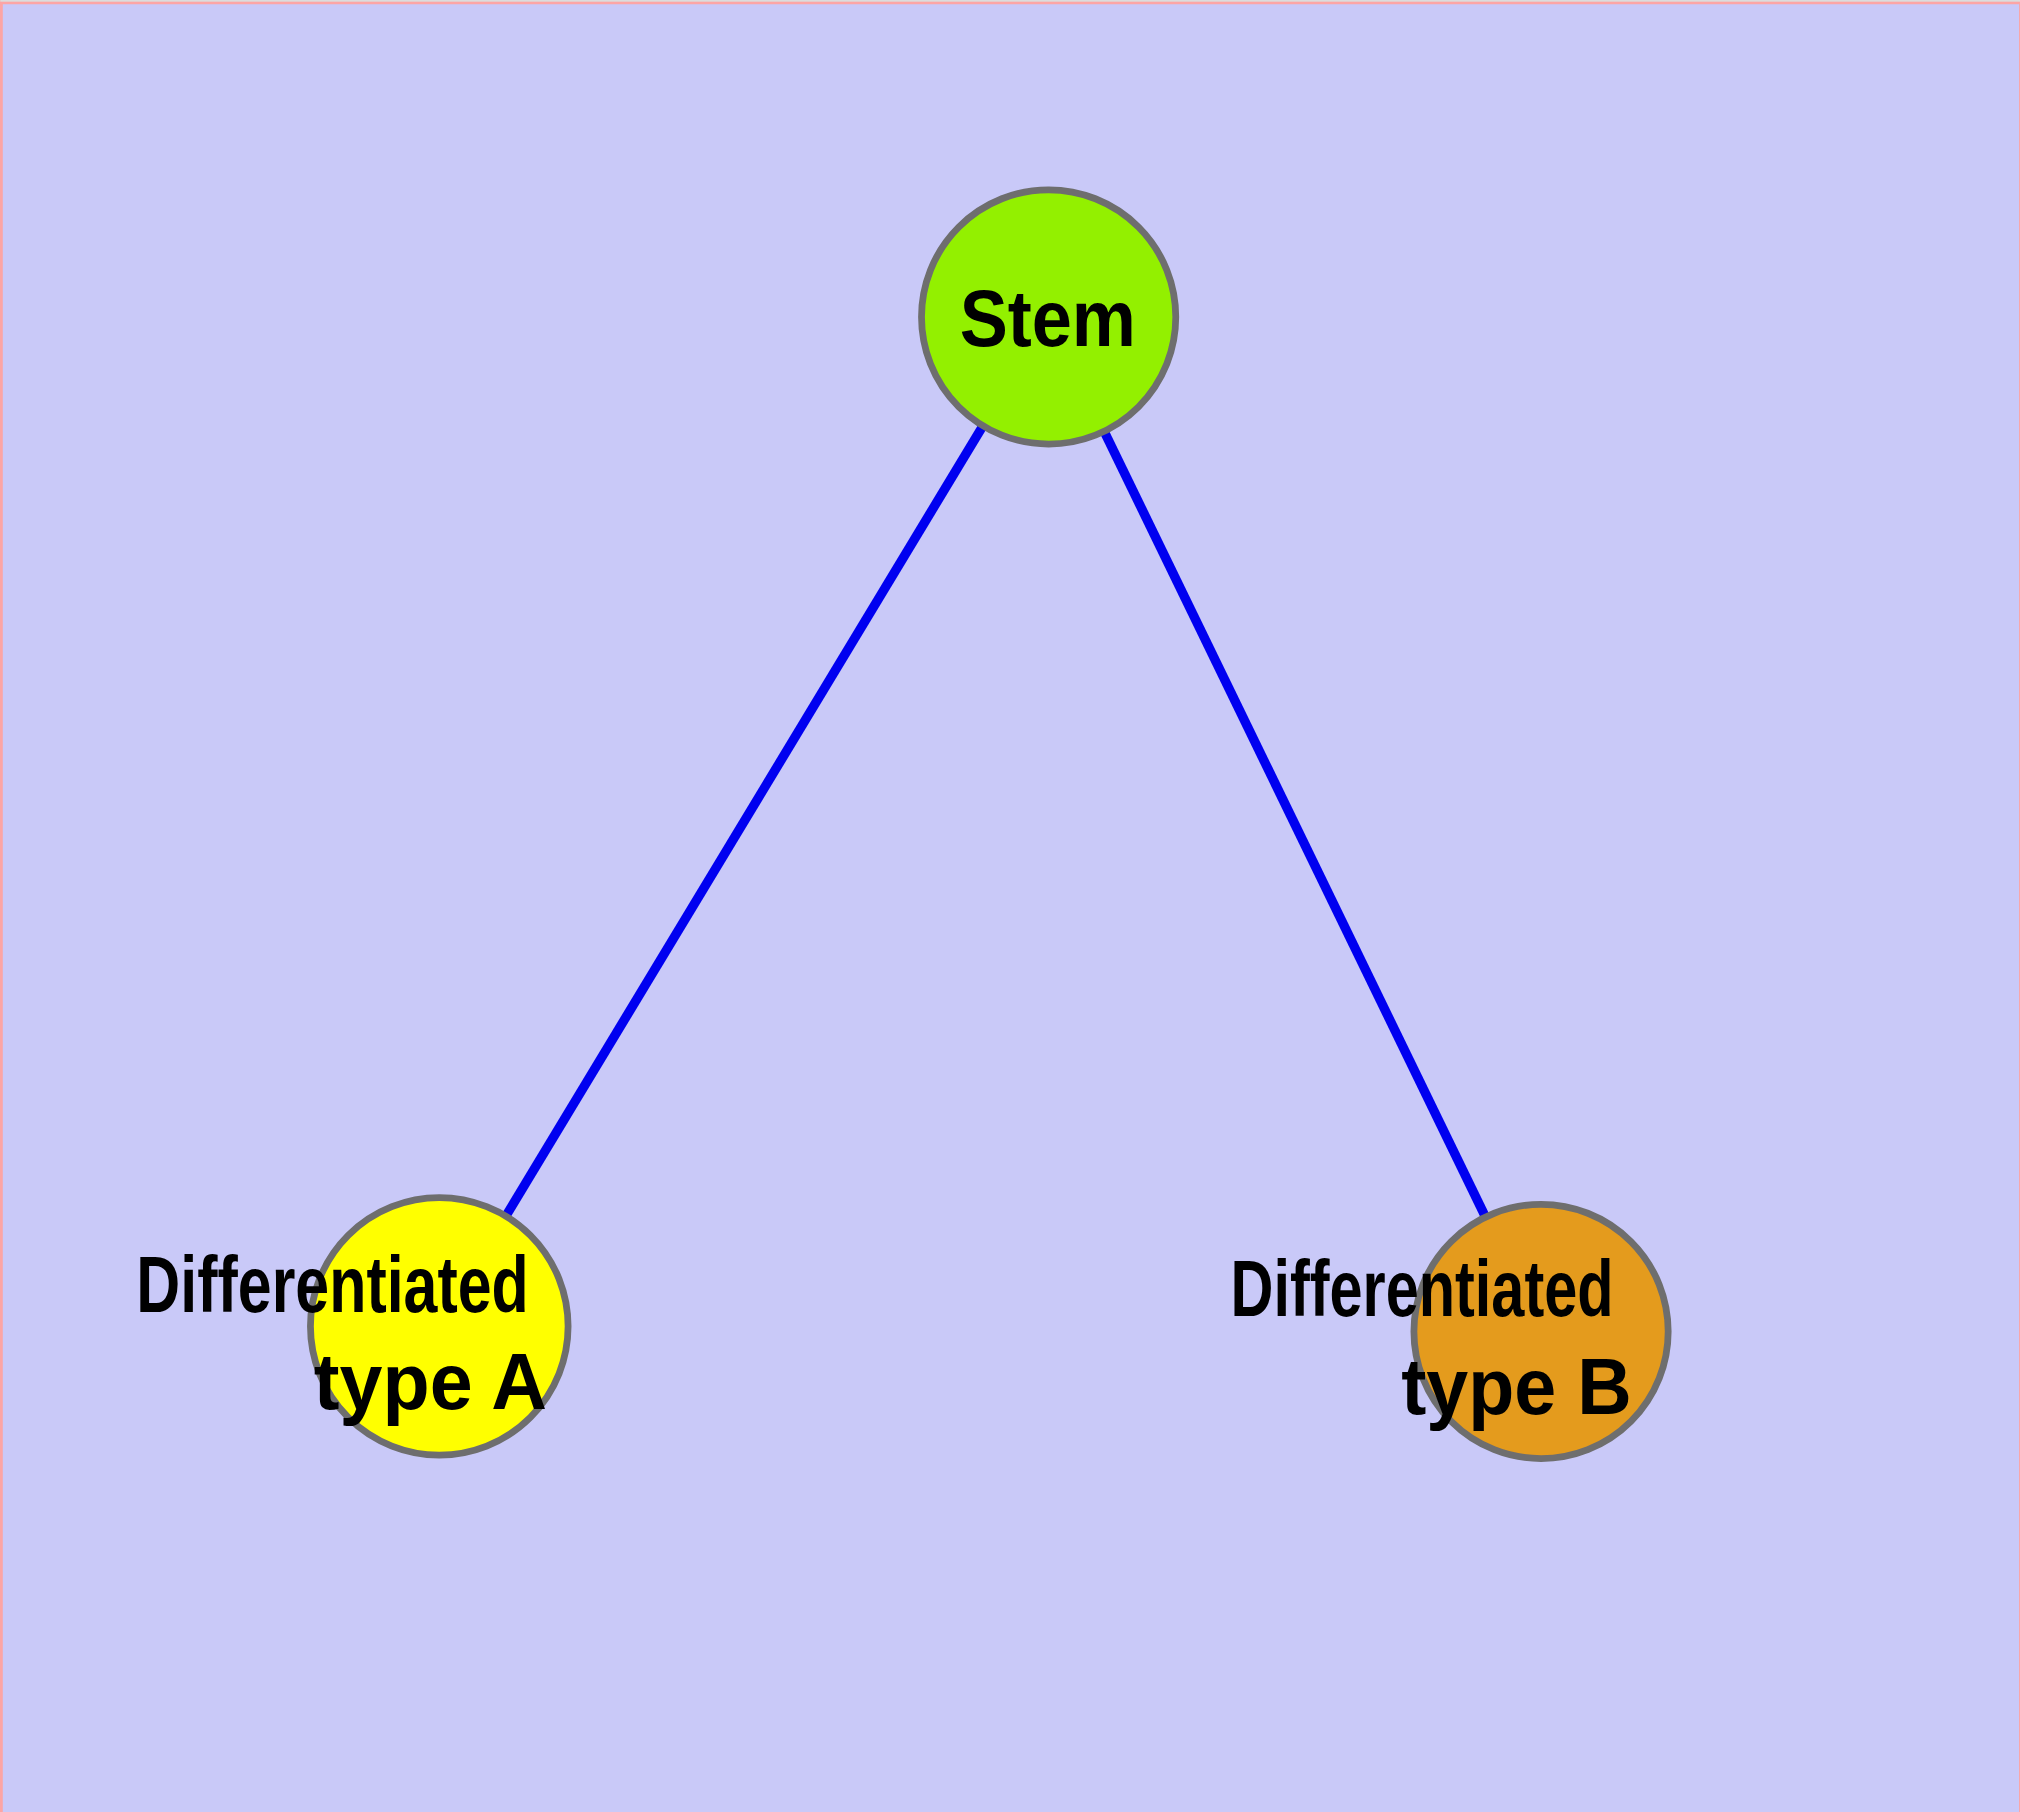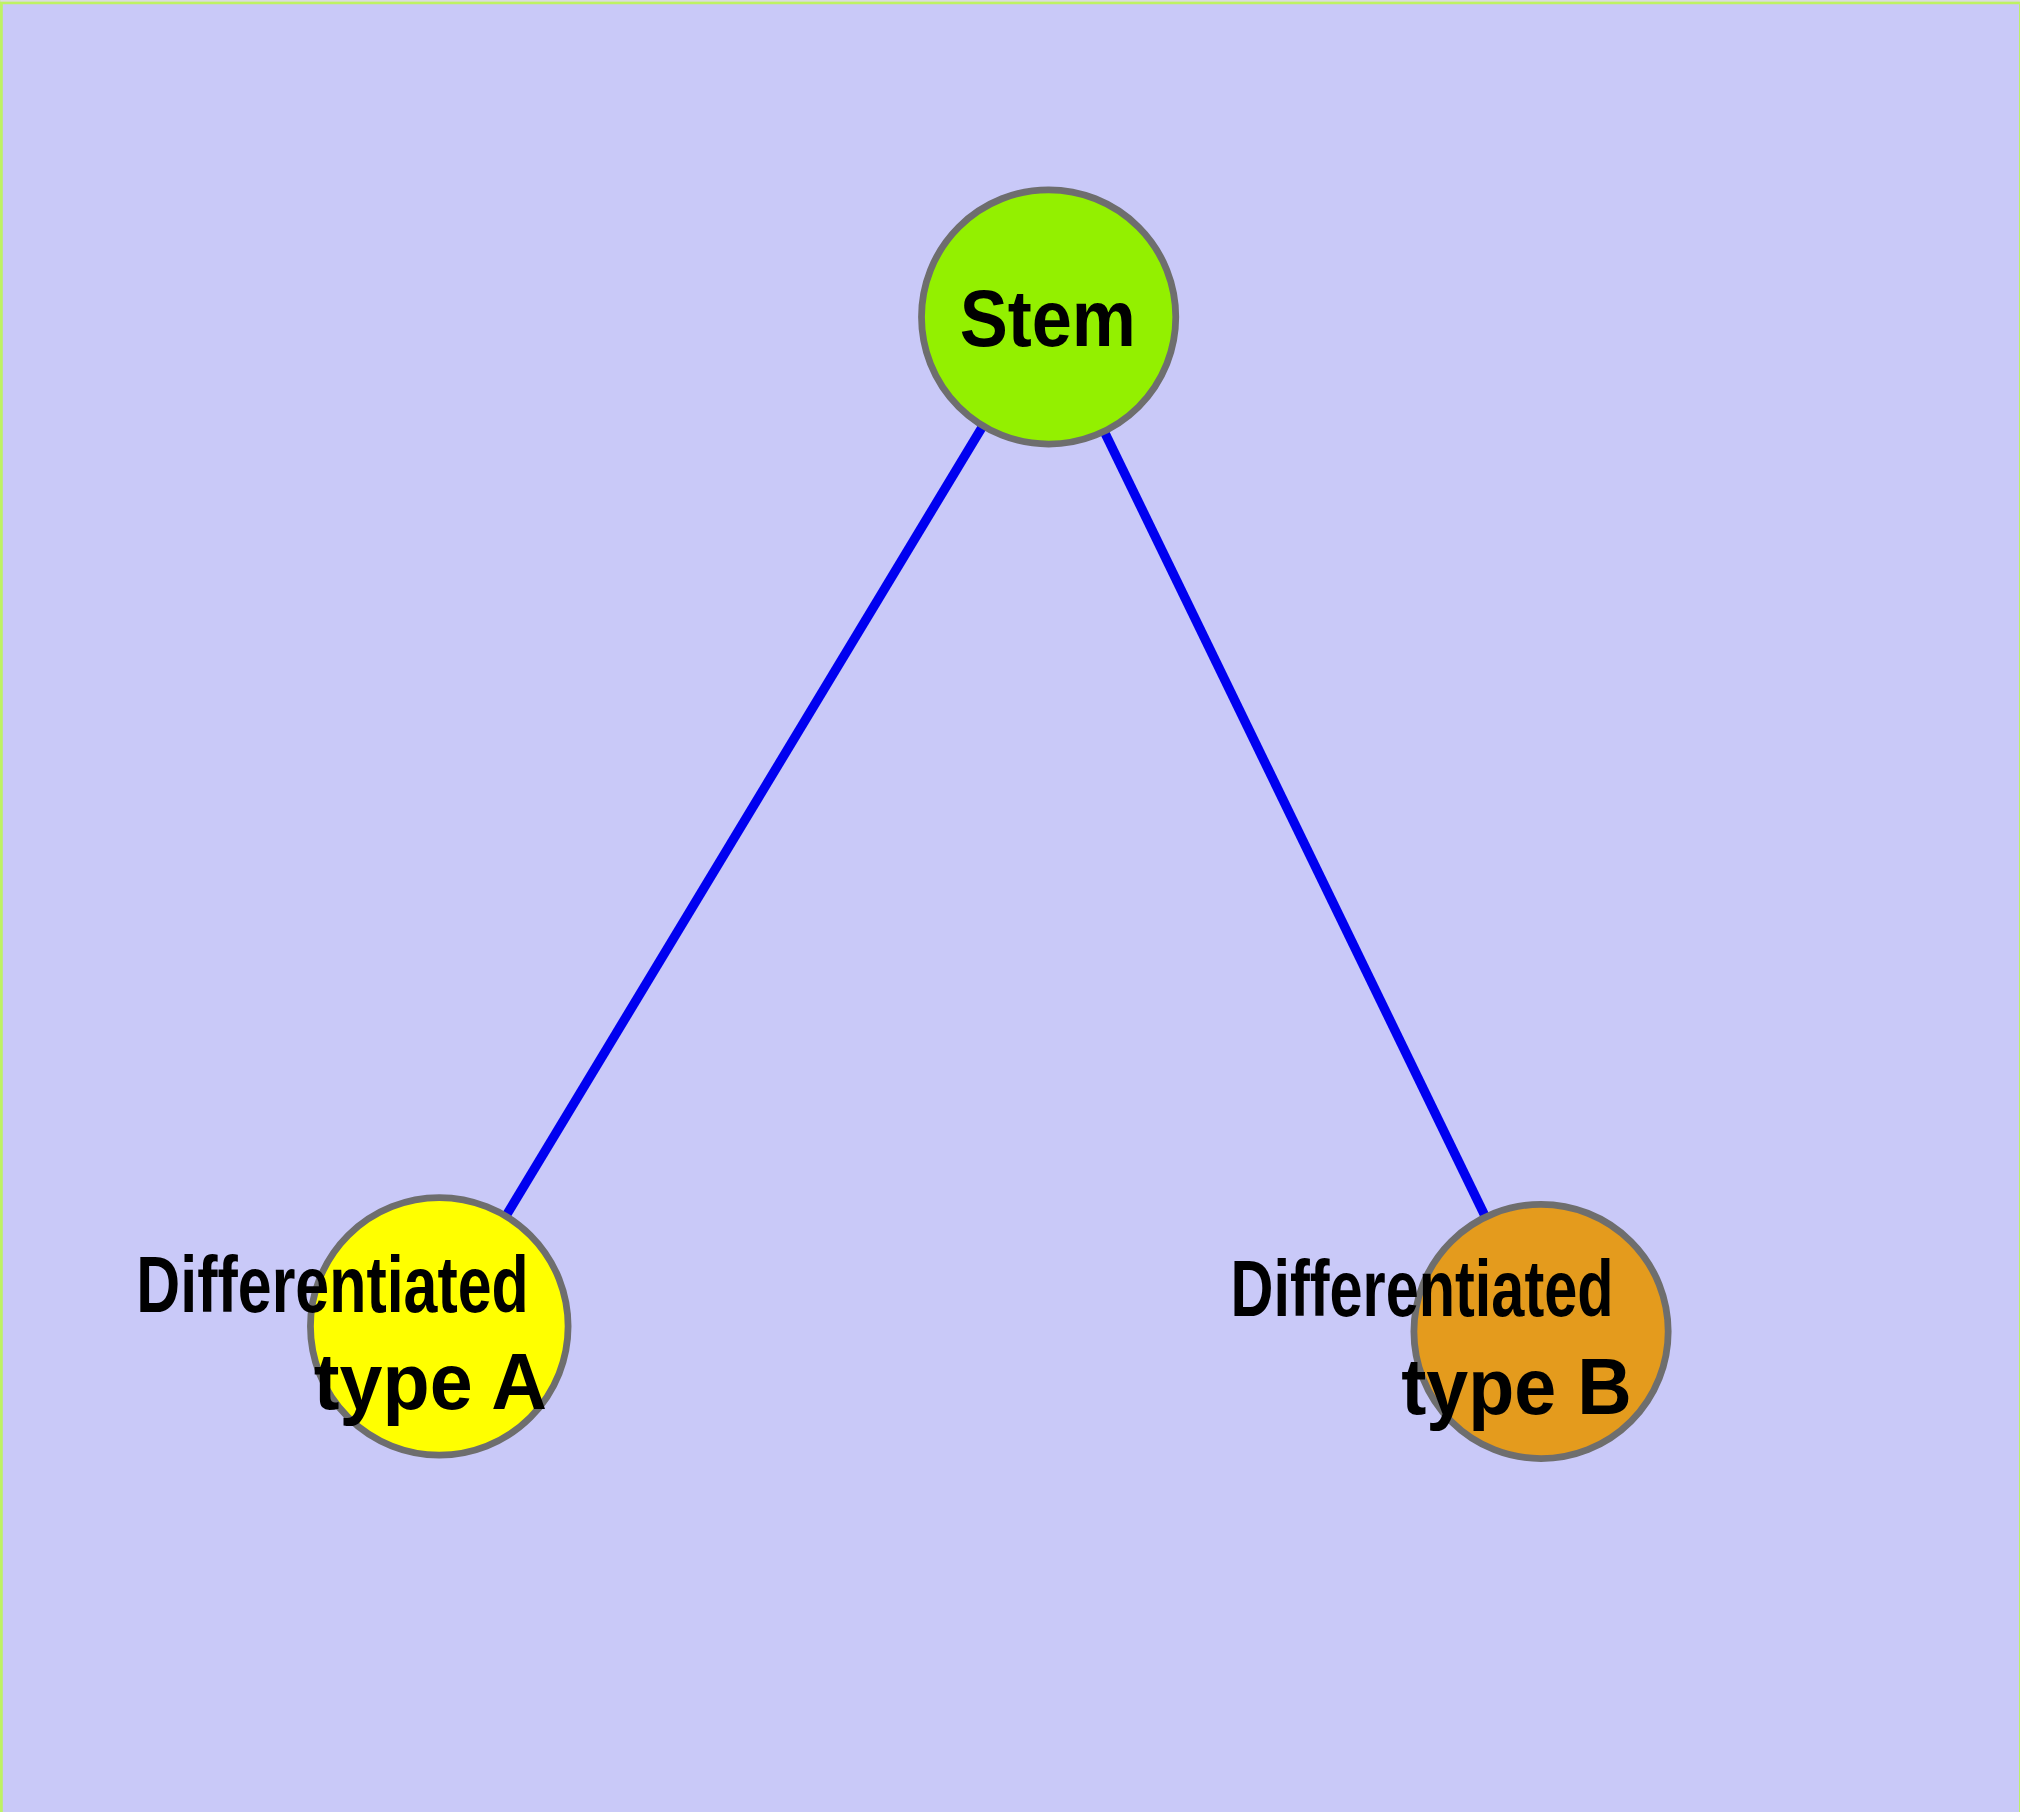--- a/index.html
+++ b/index.html
@@ -1,20 +1,20 @@
 <!DOCTYPE html>
 <html style="font-size:13.6px"><head>
 <meta charset="utf-8">
 <style>
   html, body { margin: 0; padding: 0; }
   .page {
     position: relative;
     width: 2021px;
     height: 1812px;
-    background: #bef264;
+    background: #fca5a5;
     overflow: hidden;
   }
   .page svg { display: block; width: 2021px; height: 1812px; }
   .node-label, .node-label tspan {
     font-family: "Liberation Sans", "DejaVu Sans", sans-serif;
     font-weight: bold;
     font-size: 95px;
   }
   .edge-line { stroke-width: 11; stroke-linecap: butt; }
   .node-circle { stroke-width: 8; }

